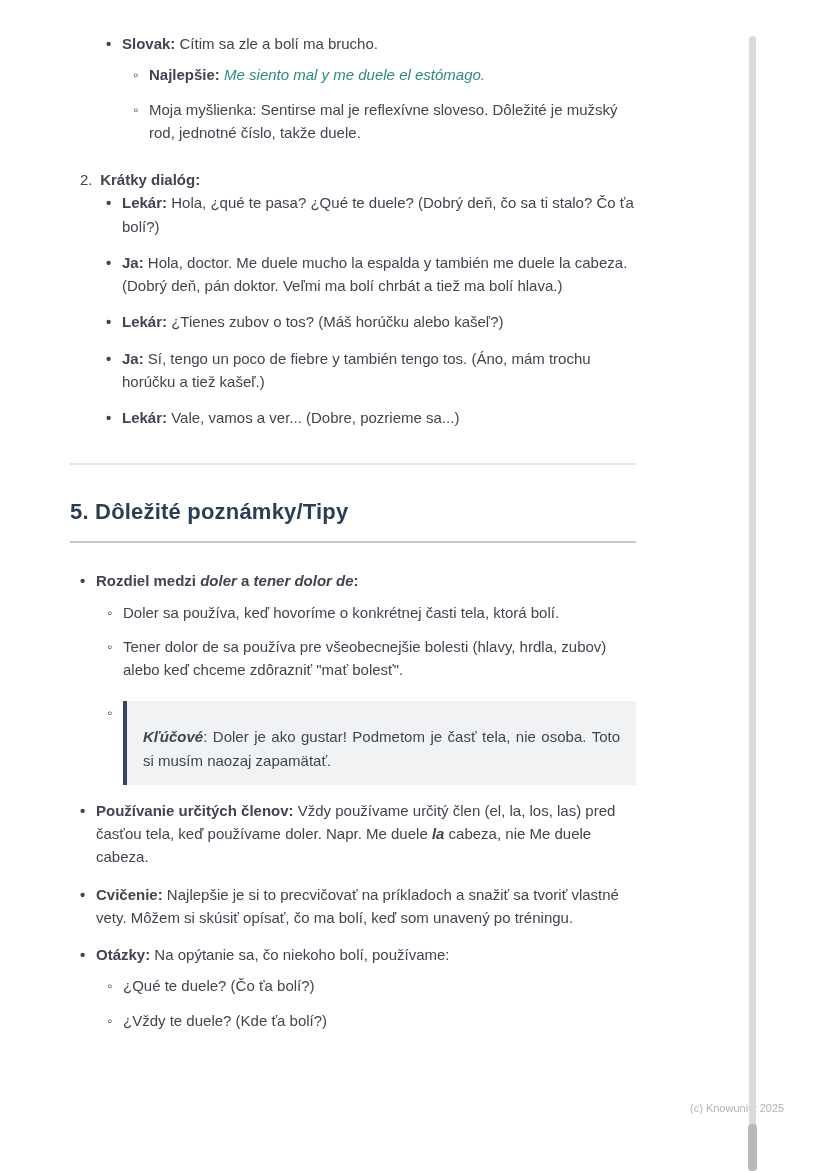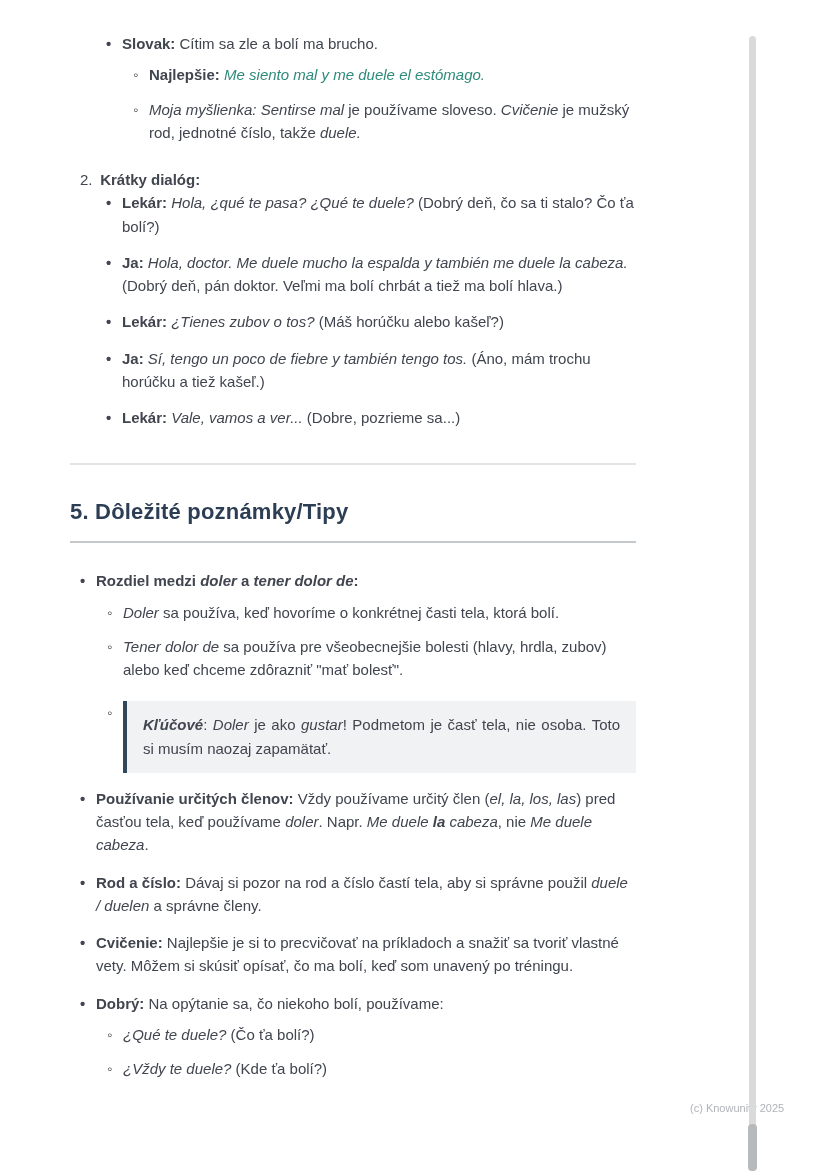--- a/index.html
+++ b/index.html
@@ -42,25 +42,25 @@
     border-bottom:2px solid var(--divider-dark);
     letter-spacing:0.2px;
   }
   .tips-list{margin-left:8px;}
   .tips-list > li.l1{margin-bottom:14px;}
   .callout-li{margin-top:20px;margin-bottom:28px;}
   .callout-li::before{top:12px;}
   .callout{
     background:var(--callout-bg);
     border-left:4px solid #33475b;
-    padding:12px 16px 13px 16px;
+    padding:24px 16px 13px 16px;
     text-align:justify;
   }
   .seg-b{font-weight:700;}
-  .seg-i{font-style:italic;}
+  .seg-i{}
   .seg-bi{font-weight:700;font-style:italic;}
   .seg-teal{font-style:italic;color:var(--spanish-teal);text-align:center;}
   .footer{
     position:absolute;left:690px;top:1102px;
     font-size:11px;color:#b0b3b8;white-space:nowrap;
   }
   .scroll-track{
     position:absolute;left:749px;top:36px;width:7px;height:1135px;
     background:#dadada;border-radius:4px;
   }
@@ -76,21 +76,21 @@
   <div class="content">
 
     <ul class="intro-list">
       <li class="l1">
         <div><span class="seg-b">Slovak:</span><span> Cítim sa zle a bolí ma brucho.</span></div>
         <ul class="sub-list sub-list-inner">
           <li class="l2">
             <div><span class="seg-b">Najlepšie:</span><span> </span><span class="seg-teal">Me siento mal y me duele el estómago.</span></div>
           </li>
           <li class="l2">
-            <div><span class="seg-i">Moja myšlienka: Sentirse mal</span><span> je používame sloveso. </span><span class="seg-i">Cvičenie</span><span> je mužský rod, jednotné číslo, takže </span><span class="seg-i">duele.</span></div>
+            <div><span class="seg-i">Moja myšlienka: Sentirse mal</span><span> je reflexívne sloveso. </span><span class="seg-i">Dôležité</span><span> je mužský rod, jednotné číslo, takže </span><span class="seg-i">duele.</span></div>
           </li>
         </ul>
       </li>
     </ul>
 
     <div class="numbered">
       <span class="num">2.</span>
       <span class="num-label">Krátky dialóg:</span>
       <ul class="dialog-list">
         <li class="l1">
@@ -129,27 +129,24 @@
             <div class="callout">
               <div><span class="seg-bi">Kľúčové</span><span>: </span><span class="seg-i">Doler</span><span> je ako </span><span class="seg-i">gustar</span><span>! Podmetom je časť tela, nie osoba. Toto si musím naozaj zapamätať.</span></div>
             </div>
           </li>
         </ul>
       </li>
       <li class="l1">
         <div><span class="seg-b">Používanie určitých členov:</span><span> Vždy používame určitý člen (</span><span class="seg-i">el, la, los, las</span><span>) pred časťou tela, keď používame </span><span class="seg-i">doler</span><span>. Napr. </span><span class="seg-i">Me duele </span><span class="seg-bi">la</span><span class="seg-i"> cabeza</span><span>, nie </span><span class="seg-i">Me duele cabeza</span><span>.</span></div>
       </li>
       <li class="l1">
-        <div><span class="seg-b">Rod a číslo:</span><span> Dávaj si pozor na rod a číslo častí tela, aby si správne použil </span><span class="seg-i">duele / duelen</span><span> a správne členy.</span></div>
-      </li>
-      <li class="l1">
         <div><span class="seg-b">Cvičenie:</span><span> Najlepšie je si to precvičovať na príkladoch a snažiť sa tvoriť vlastné vety. Môžem si skúsiť opísať, čo ma bolí, keď som unavený po tréningu.</span></div>
       </li>
       <li class="l1">
-        <div><span class="seg-b">Dobrý:</span><span> Na opýtanie sa, čo niekoho bolí, používame:</span></div>
+        <div><span class="seg-b">Otázky:</span><span> Na opýtanie sa, čo niekoho bolí, používame:</span></div>
         <ul class="sub-list sub-list-inner">
           <li class="l2">
             <div><span class="seg-i">¿Qué te duele?</span><span> (Čo ťa bolí?)</span></div>
           </li>
           <li class="l2">
             <div><span class="seg-i">¿Vždy te duele?</span><span> (Kde ťa bolí?)</span></div>
           </li>
         </ul>
       </li>
     </ul>

